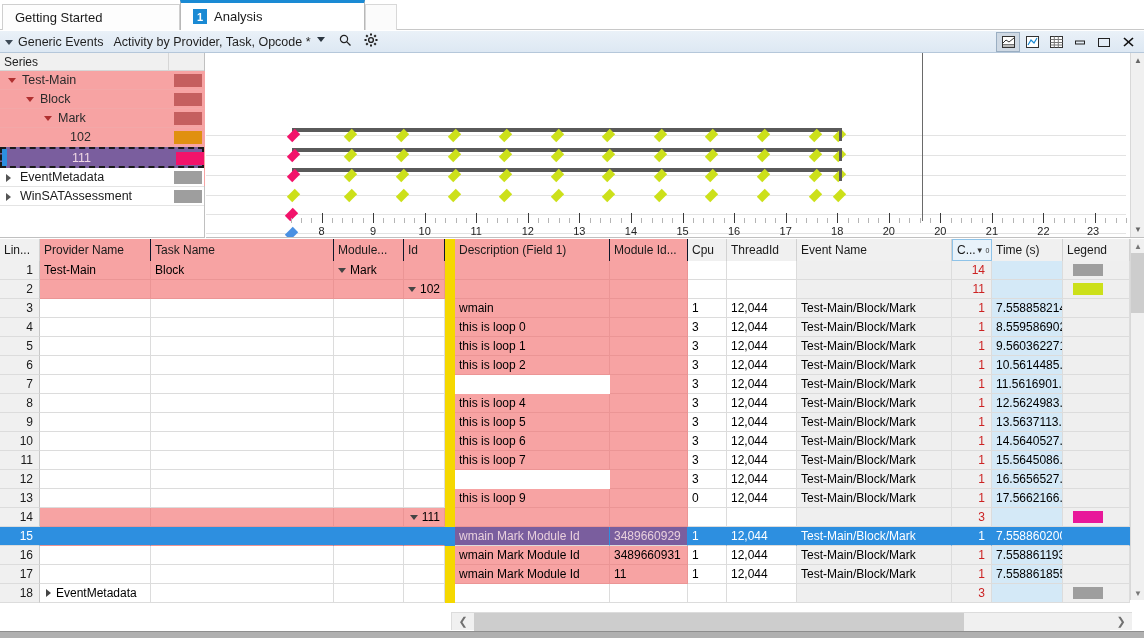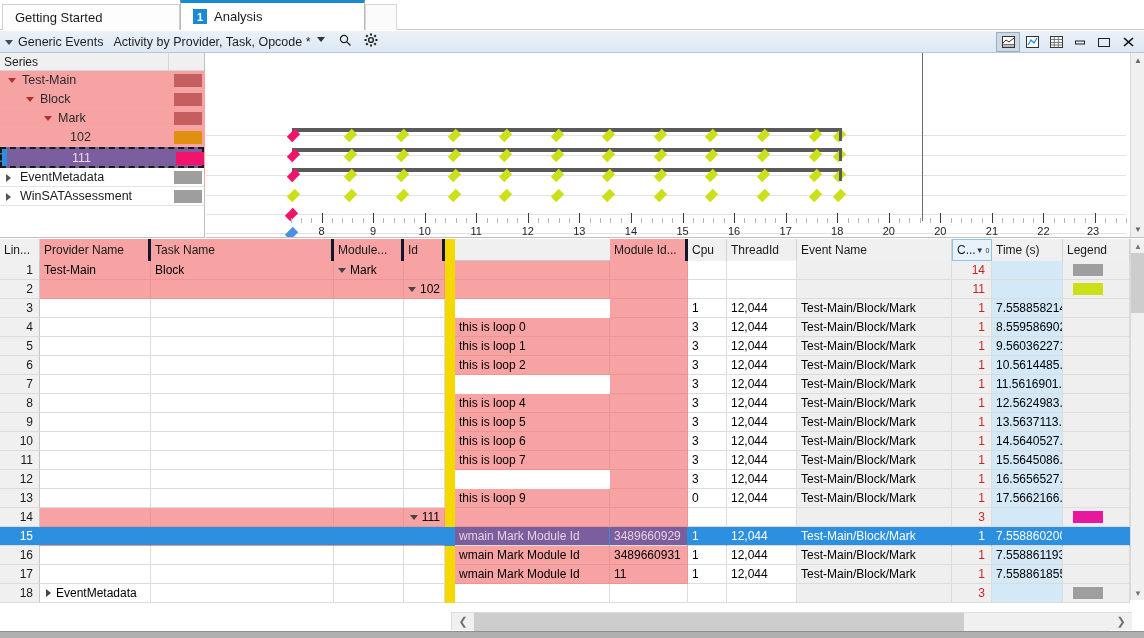--- a/index.html
+++ b/index.html
@@ -110,21 +110,21 @@
   .table-area {
     position:absolute; left:0; top:239px; width:1144px; height:399px;
     background:#ffffff; overflow:hidden;
   }
   .thead { position:relative; height:22px; background:#f0f0f0; border-bottom:1px solid #c8c8c8; }
   .th {
     position:absolute; top:0; height:22px; display:flex; align-items:center;
     padding-left:4px; font-size:12px; color:#1a1a1a;
     border-right:1px solid #d2d2d2; background:#f0f0f0; overflow:hidden; white-space:nowrap;
   }
-  .th.pink { background:#f7a3a3; border-right:3px solid #0f172a; }
+  .th.pink { background:#f7a3a3; border-right:1px solid #0f172a; }
   .th.yellowbar { background:#f5d800; border:none; padding:0; }
   .th.count { background:#e8f2fa; border:1px solid #8fc3e8; }
 
   .trow { position:relative; height:19px; font-size:12px; }
   .cell {
     position:absolute; top:0; height:19px; display:flex; align-items:center;
     padding-left:4px; white-space:nowrap; overflow:hidden;
     border-right:1px solid #dcdcdc; border-bottom:1px solid #dcdcdc;
   }
   .cell.linen { background:#f0f0f0; justify-content:flex-end; padding-right:6px; color:#1a1a1a;
@@ -480,20 +480,23 @@
         </div>
         <div class="th pink" style="left: 334px; width: 70px;">
           <span>Module...</span>
         </div>
         <div class="th pink" style="left: 404px; width: 41px;">
           <span>Id</span>
         </div>
         <div class="th yellowbar" style="left: 445px; width: 10px;">
           <span></span>
         </div>
+        <div class="th pink" style="left: 455px; width: 155px;">
+          <span>Description (Field 1)</span>
+        </div>
         <div class="th pink" style="left: 610px; width: 78px;">
           <span>Module Id...</span>
         </div>
         <div class="th" style="left: 688px; width: 39px;">
           <span>Cpu</span>
         </div>
         <div class="th" style="left: 727px; width: 70px;">
           <span>ThreadId</span>
         </div>
         <div class="th" style="left: 797px; width: 155px;">
@@ -608,20 +611,23 @@
           <div class="cell white" style="left: 151px; width: 183px;">
             <span></span>
           </div>
           <div class="cell white" style="left: 334px; width: 70px;">
             <span></span>
           </div>
           <div class="cell white" style="left: 404px; width: 41px;">
             <span></span>
           </div>
           <div class="cell ypad" style="left: 445px; width: 10px;"></div>
+          <div class="cell pink" style="left: 455px; width: 155px;">
+            <span>wmain</span>
+          </div>
           <div class="cell pink" style="left: 610px; width: 78px;">
             <span></span>
           </div>
           <div class="cell white" style="left: 688px; width: 39px;">
             <span>1</span>
           </div>
           <div class="cell white" style="left: 727px; width: 70px;">
             <span>12,044</span>
           </div>
           <div class="cell gray" style="left: 797px; width: 155px;">

